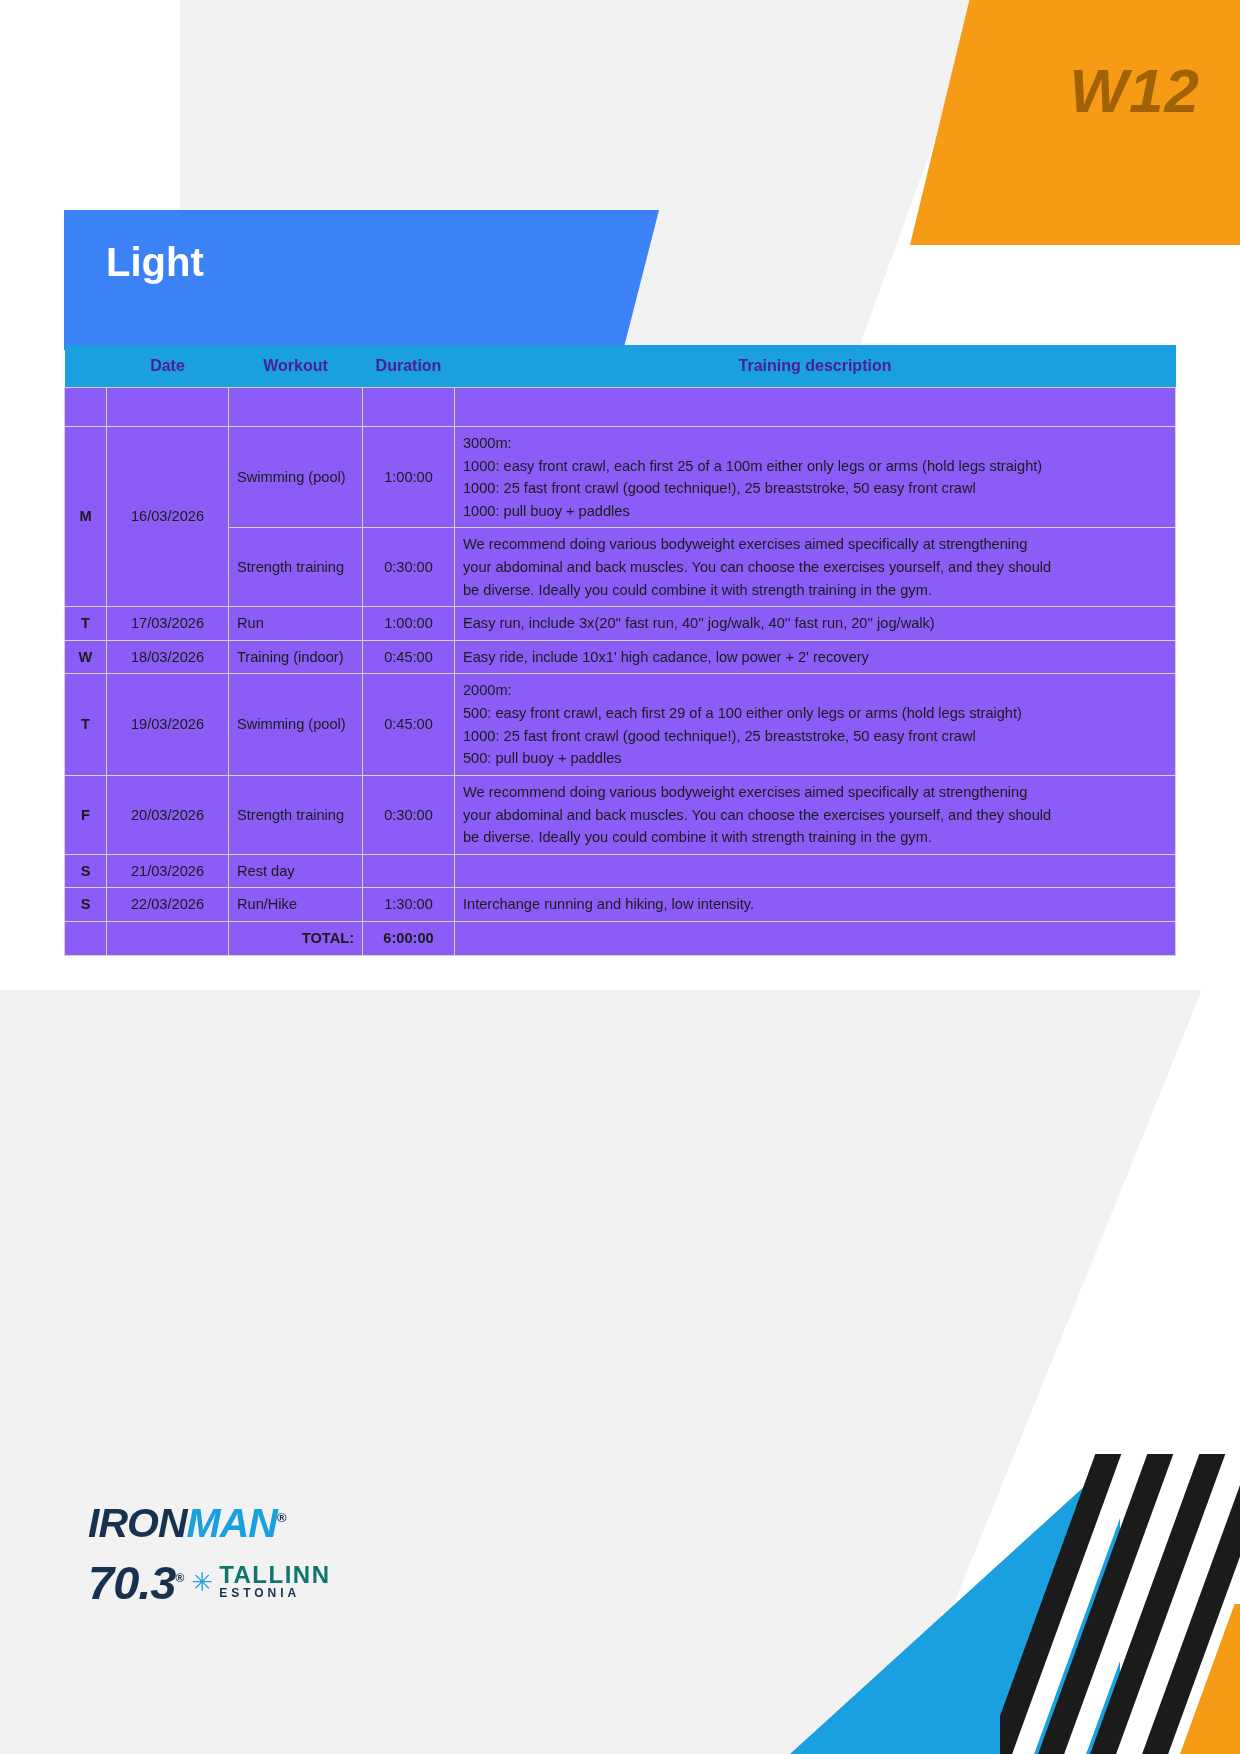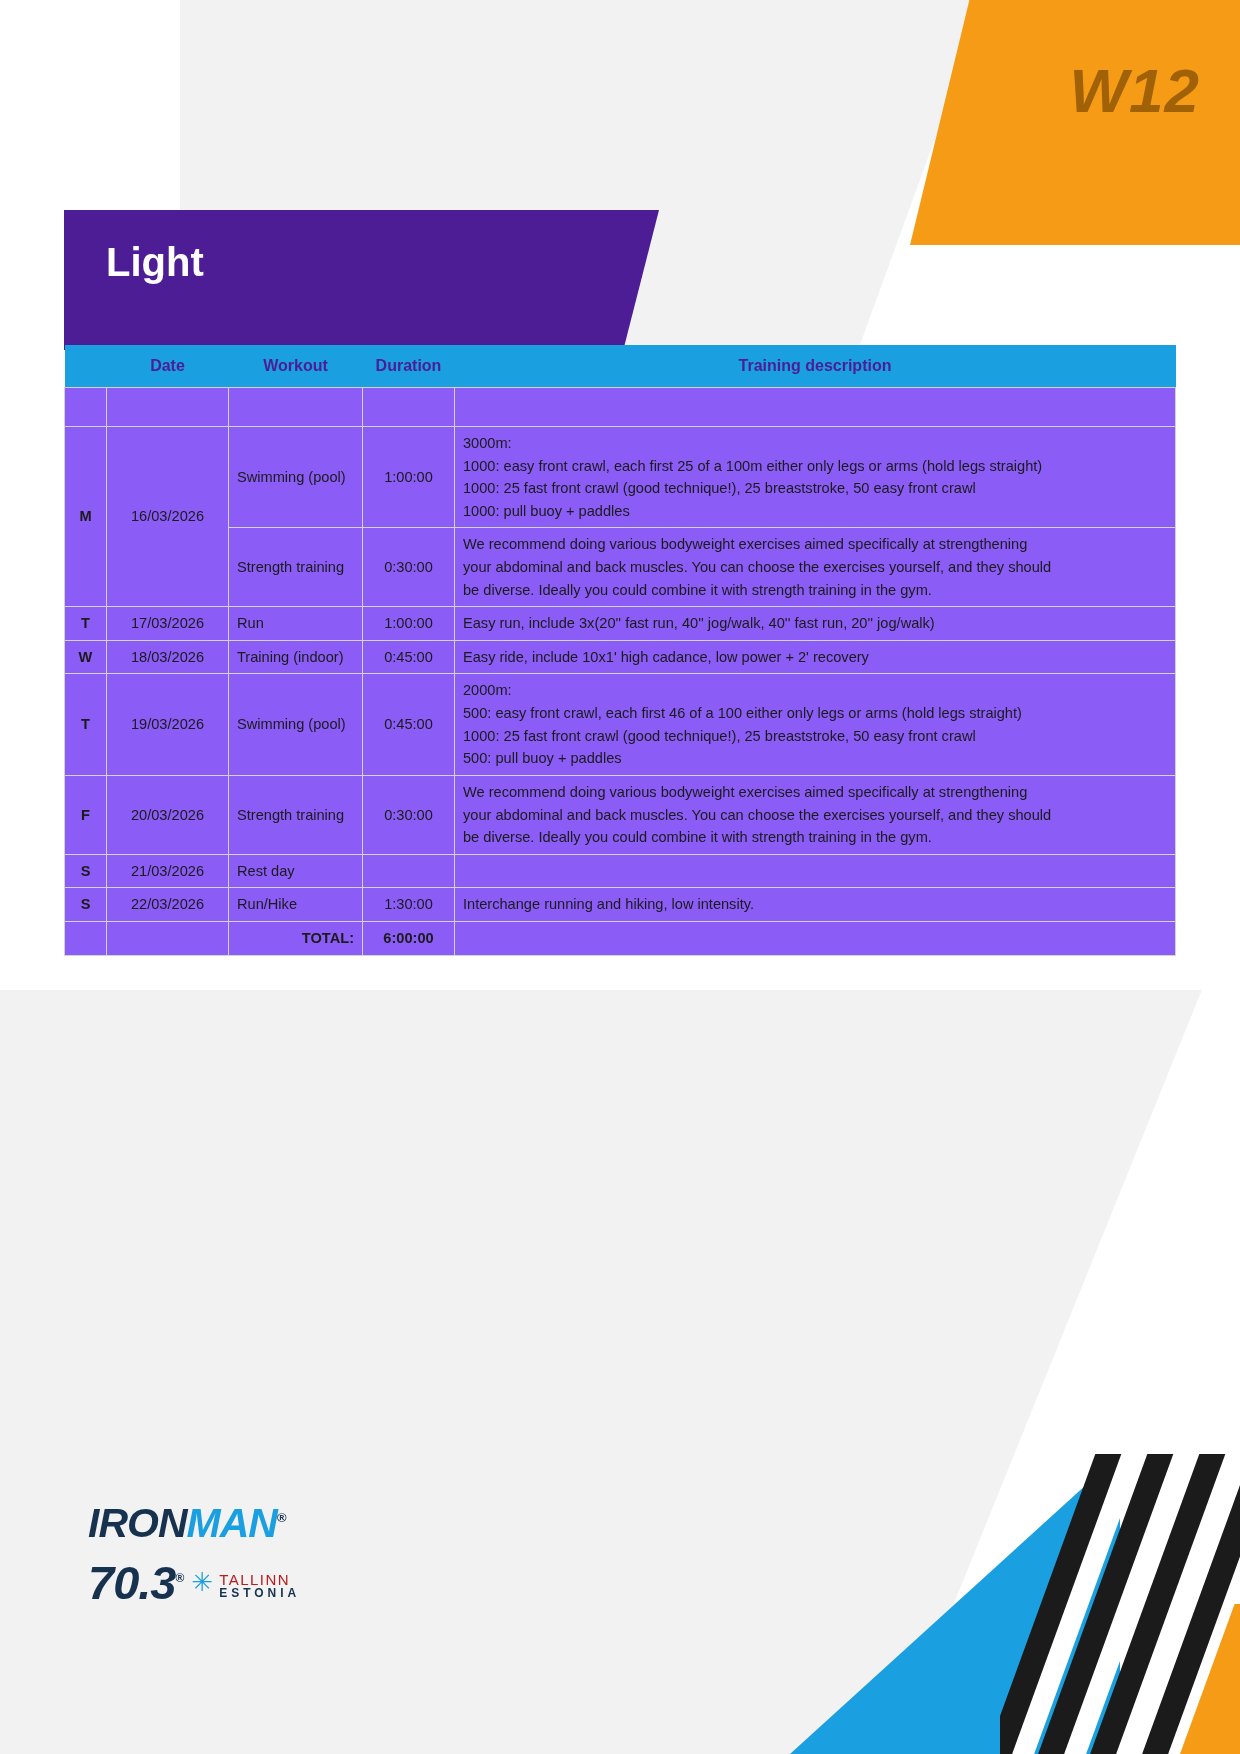--- a/index.html
+++ b/index.html
@@ -81,21 +81,21 @@
     letter-spacing: 1px;
   }
 
   
   .title-banner {
     position: absolute;
     top: 210px;
     left: 64px;
     width: 595px;
     height: 140px;
-    background: #4c1d95;
+    background: #3b82f6;
     z-index: 3;
     clip-path: polygon(0 0, 100% 0, 94% 100%, 0% 100%);
   }
   .title-banner .title-text {
     position: absolute;
     left: 42px;
     top: 30px;
     color: #ffffff;
     font-size: 40px;
     font-weight: bold;
@@ -246,23 +246,23 @@
   .logo .star {
     color: #1a9fe0;
     font-size: 26px;
     margin: 0 6px 6px 8px;
   }
   .logo .place {
     line-height: 1.05;
     margin-bottom: 4px;
   }
   .logo .tallinn {
-    font-size: 15px;
-    font-weight: normal;
-    color: #b91c1c;
+    font-size: 24px;
+    font-weight: bold;
+    color: #0f766e;
     letter-spacing: 1.5px;
   }
   .logo .estonia {
     font-size: 12px;
     font-weight: bold;
     color: #17324f;
     letter-spacing: 4px;
   }
 </style>
 </head>
@@ -349,21 +349,21 @@
         </td>
       </tr>
 
       <tr>
         <td class="col-day empty-cell">T</td>
         <td class="col-date">19/03/2026</td>
         <td class="col-workout">Swimming (pool)</td>
         <td class="col-duration">0:45:00</td>
         <td class="col-desc">
           <span class="desc-line">2000m:</span>
-          <span class="desc-line">500: easy front crawl, each first 46 of a 100 either only legs or arms (hold legs straight)</span>
+          <span class="desc-line">500: easy front crawl, each first 29 of a 100 either only legs or arms (hold legs straight)</span>
           <span class="desc-line">1000: 25 fast front crawl (good technique!), 25 breaststroke, 50 easy front crawl</span>
           <span class="desc-line">500: pull buoy + paddles</span>
         </td>
       </tr>
 
       <tr>
         <td class="col-day empty-cell">F</td>
         <td class="col-date">20/03/2026</td>
         <td class="col-workout">Strength training</td>
         <td class="col-duration">0:30:00</td>

